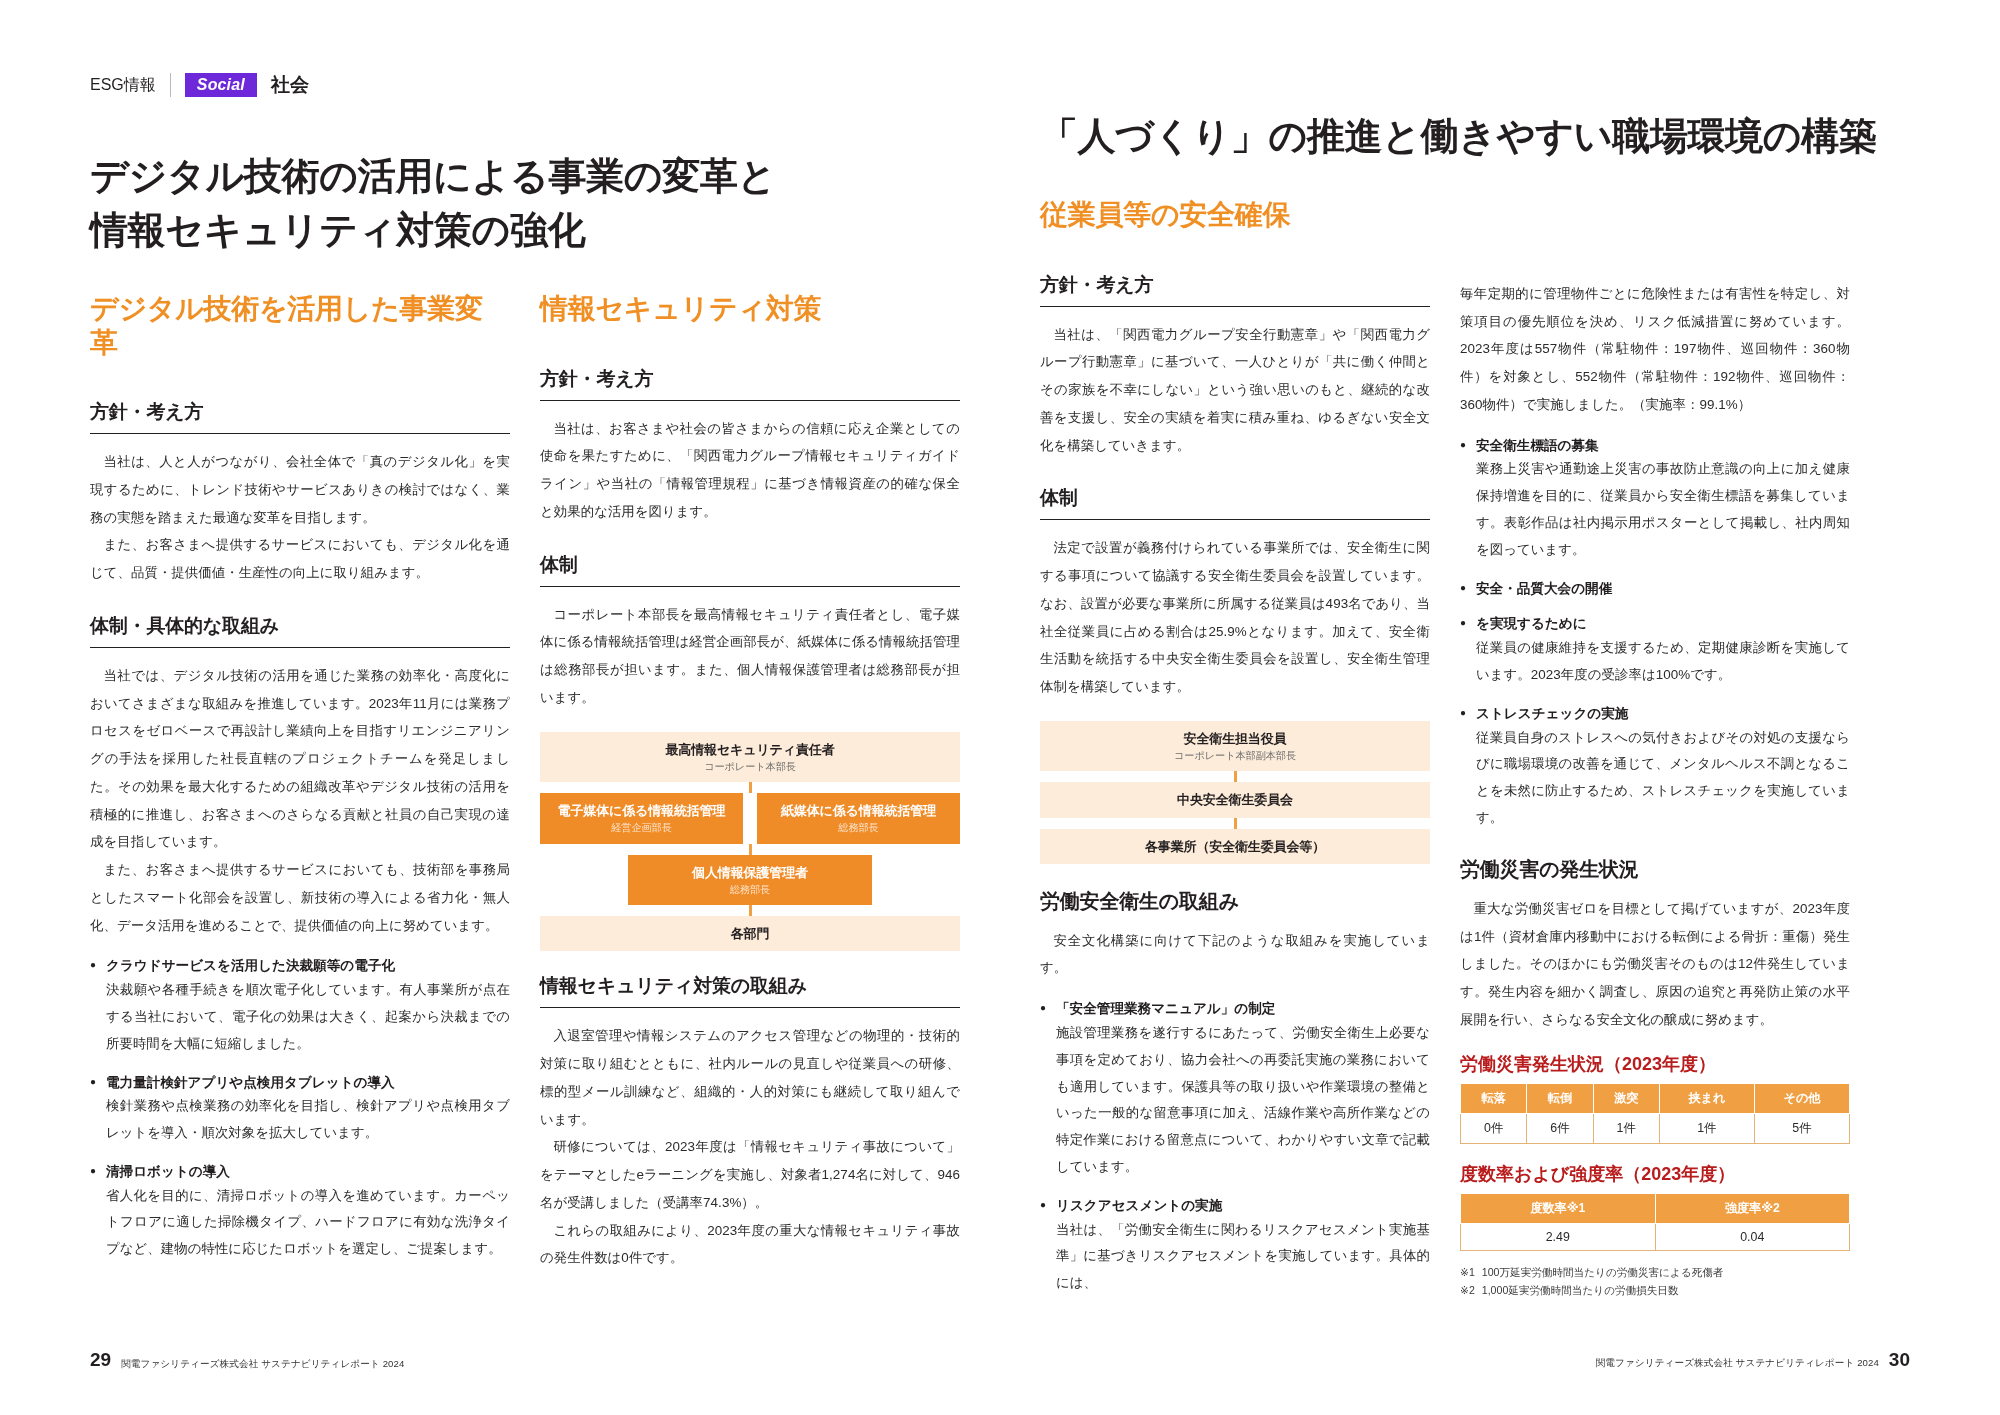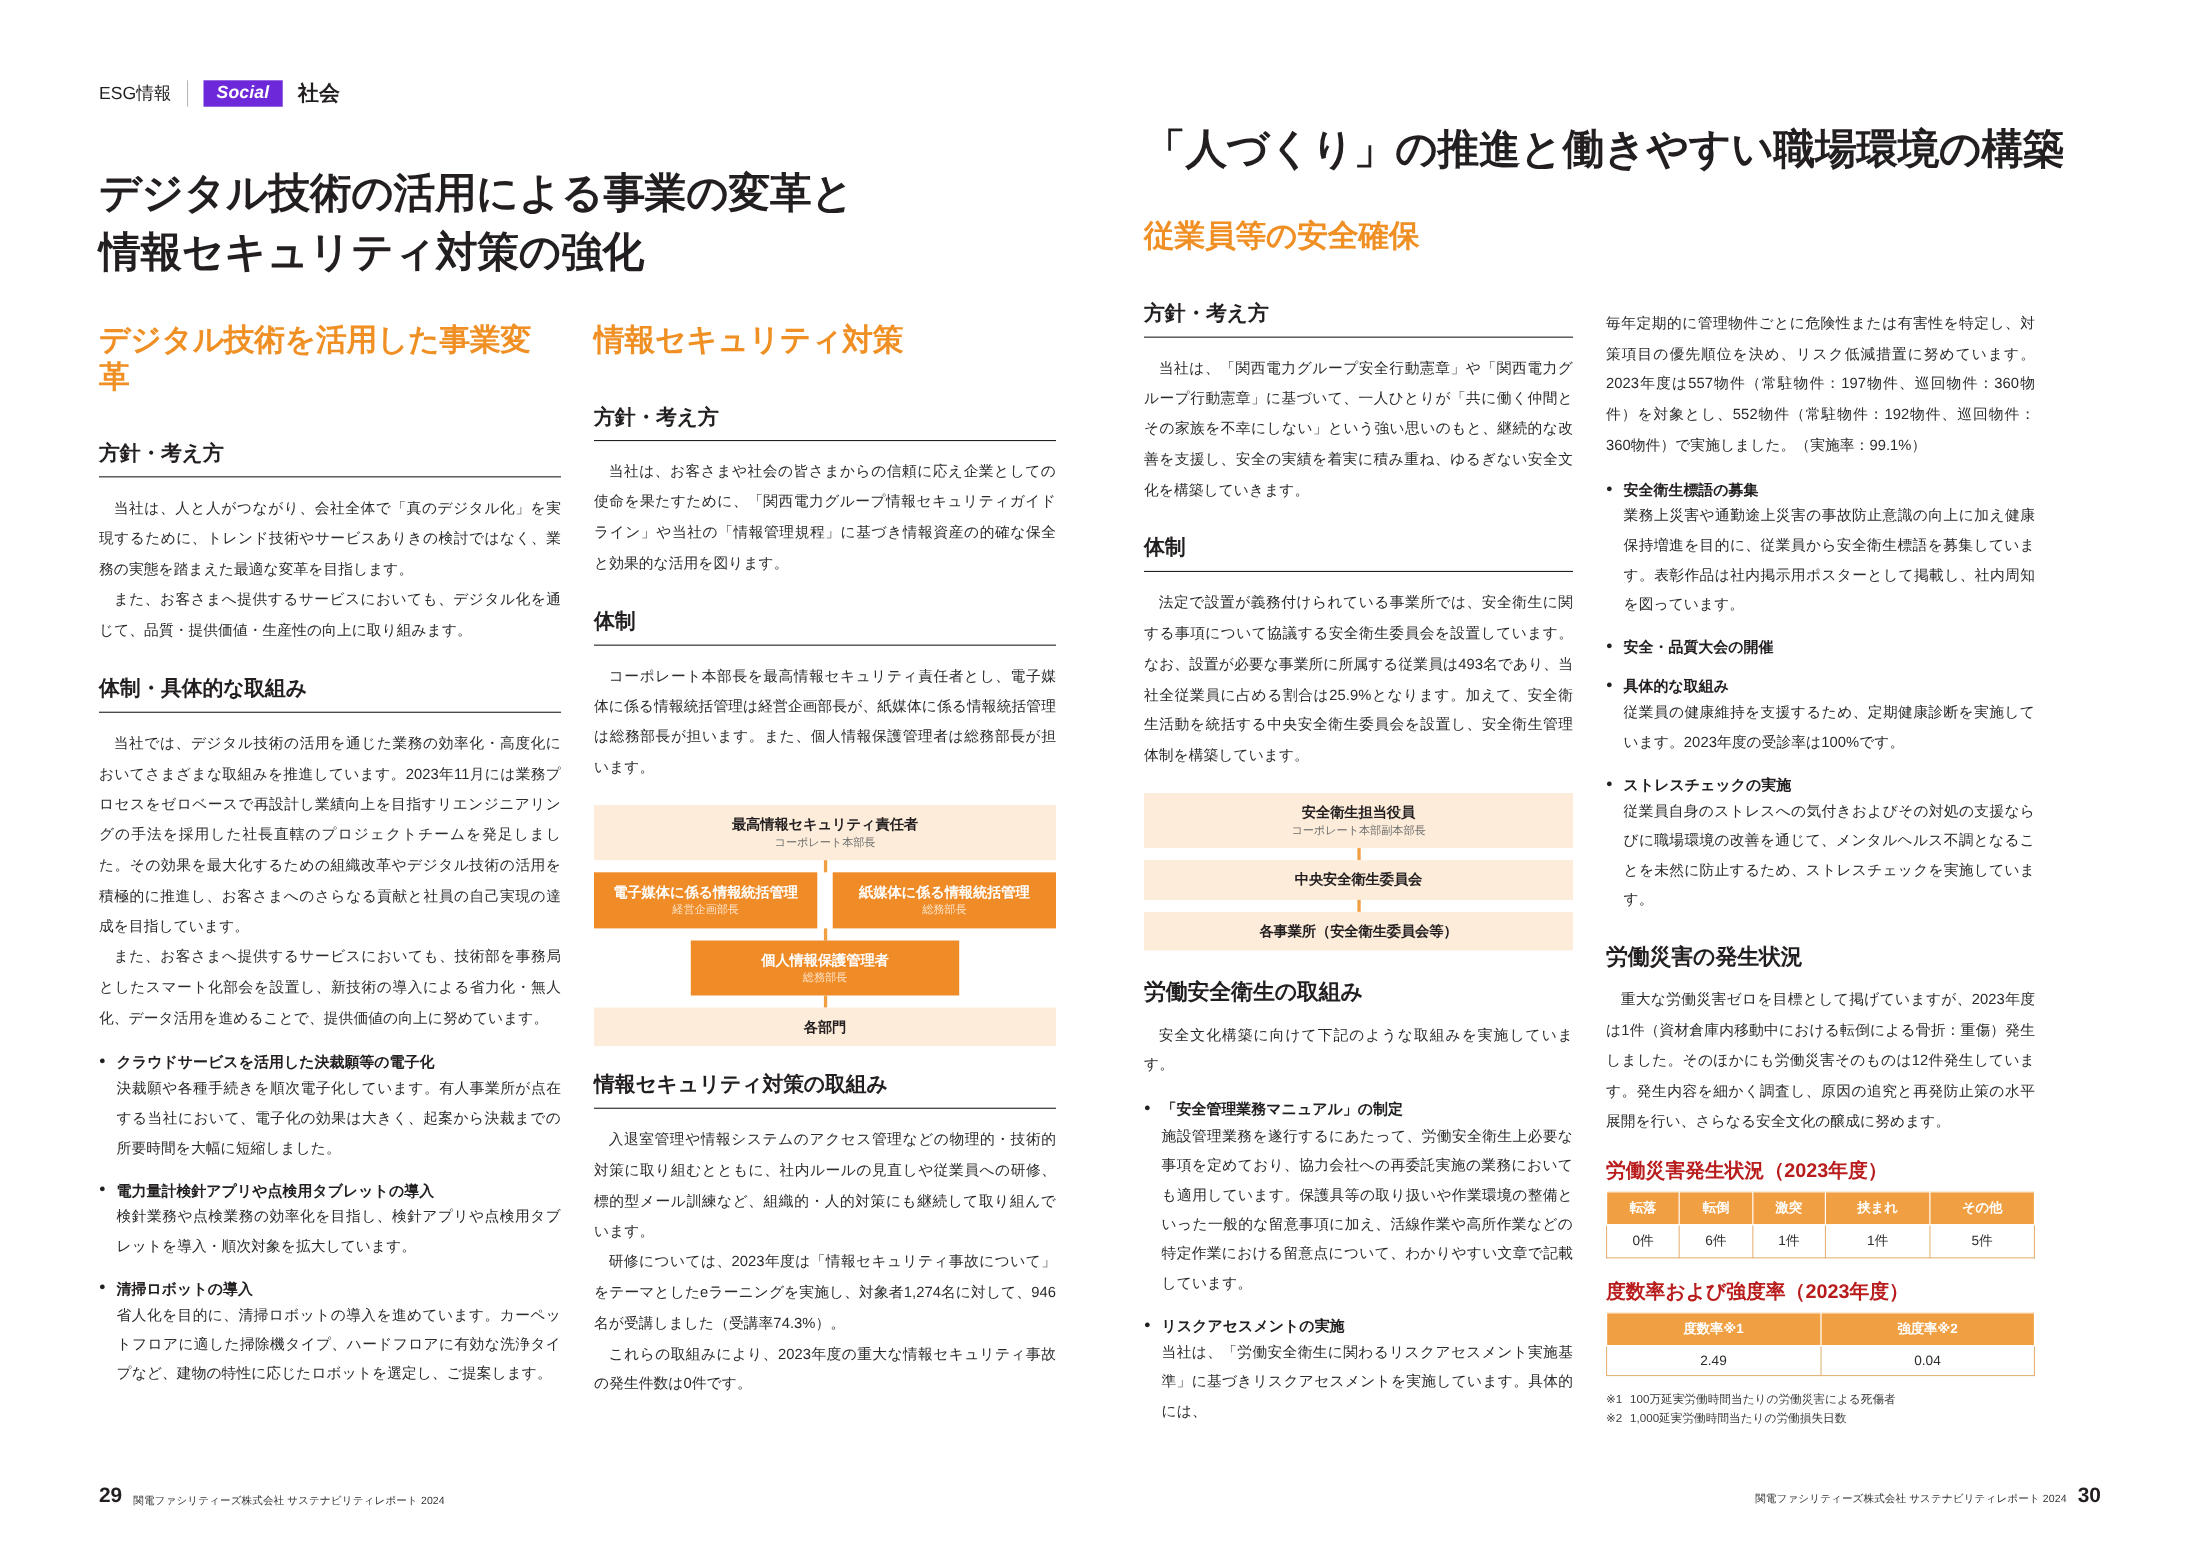--- a/index.html
+++ b/index.html
@@ -262,21 +262,21 @@
 
         <ul class="blist">
           <li>
             <div class="bl-title">安全衛生標語の募集</div>
             <div class="bl-body">業務上災害や通勤途上災害の事故防止意識の向上に加え健康保持増進を目的に、従業員から安全衛生標語を募集しています。表彰作品は社内掲示用ポスターとして掲載し、社内周知を図っています。</div>
           </li>
           <li>
             <div class="bl-title">安全・品質大会の開催</div>
           </li>
           <li>
-            <div class="bl-title">具体的な取組み</div>
+            <div class="bl-title">を実現するために</div>
             <div class="bl-body">従業員の健康維持を支援するため、定期健康診断を実施しています。2023年度の受診率は100%です。</div>
           </li>
           <li>
             <div class="bl-title">ストレスチェックの実施</div>
             <div class="bl-body">従業員自身のストレスへの気付きおよびその対処の支援ならびに職場環境の改善を通じて、メンタルヘルス不調となることを未然に防止するため、ストレスチェックを実施しています。</div>
           </li>
         </ul>
 
         <div class="sub-head-plain" style="margin-top:24px;font-size:20px">労働災害の発生状況</div>
         <p class="body">重大な労働災害ゼロを目標として掲げていますが、2023年度は1件（資材倉庫内移動中における転倒による骨折：重傷）発生しました。そのほかにも労働災害そのものは12件発生しています。発生内容を細かく調査し、原因の追究と再発防止策の水平展開を行い、さらなる安全文化の醸成に努めます。</p>

